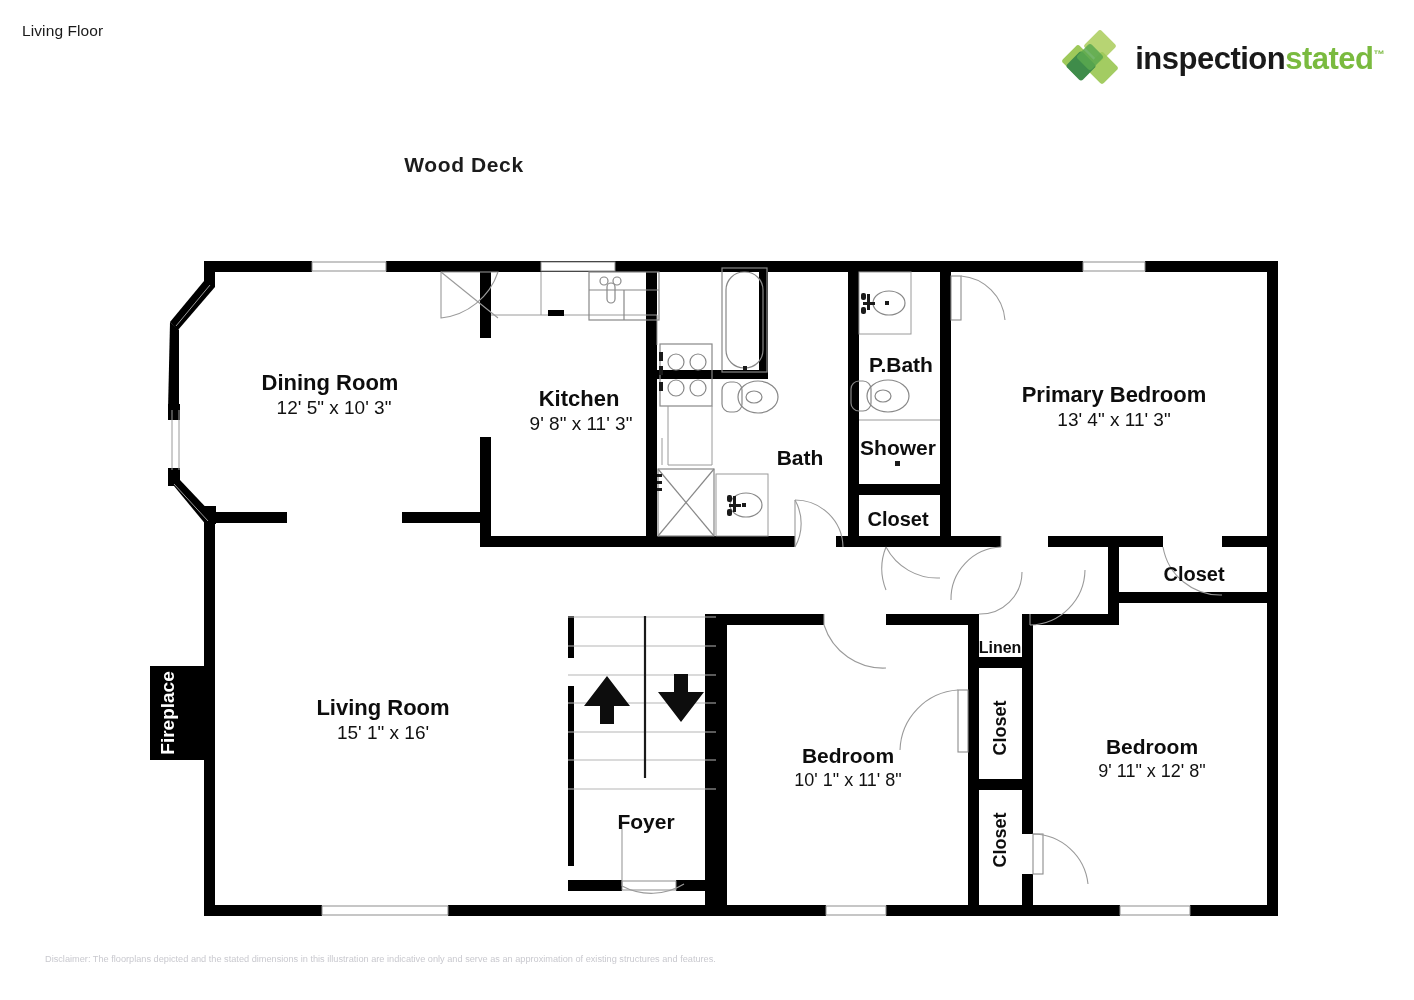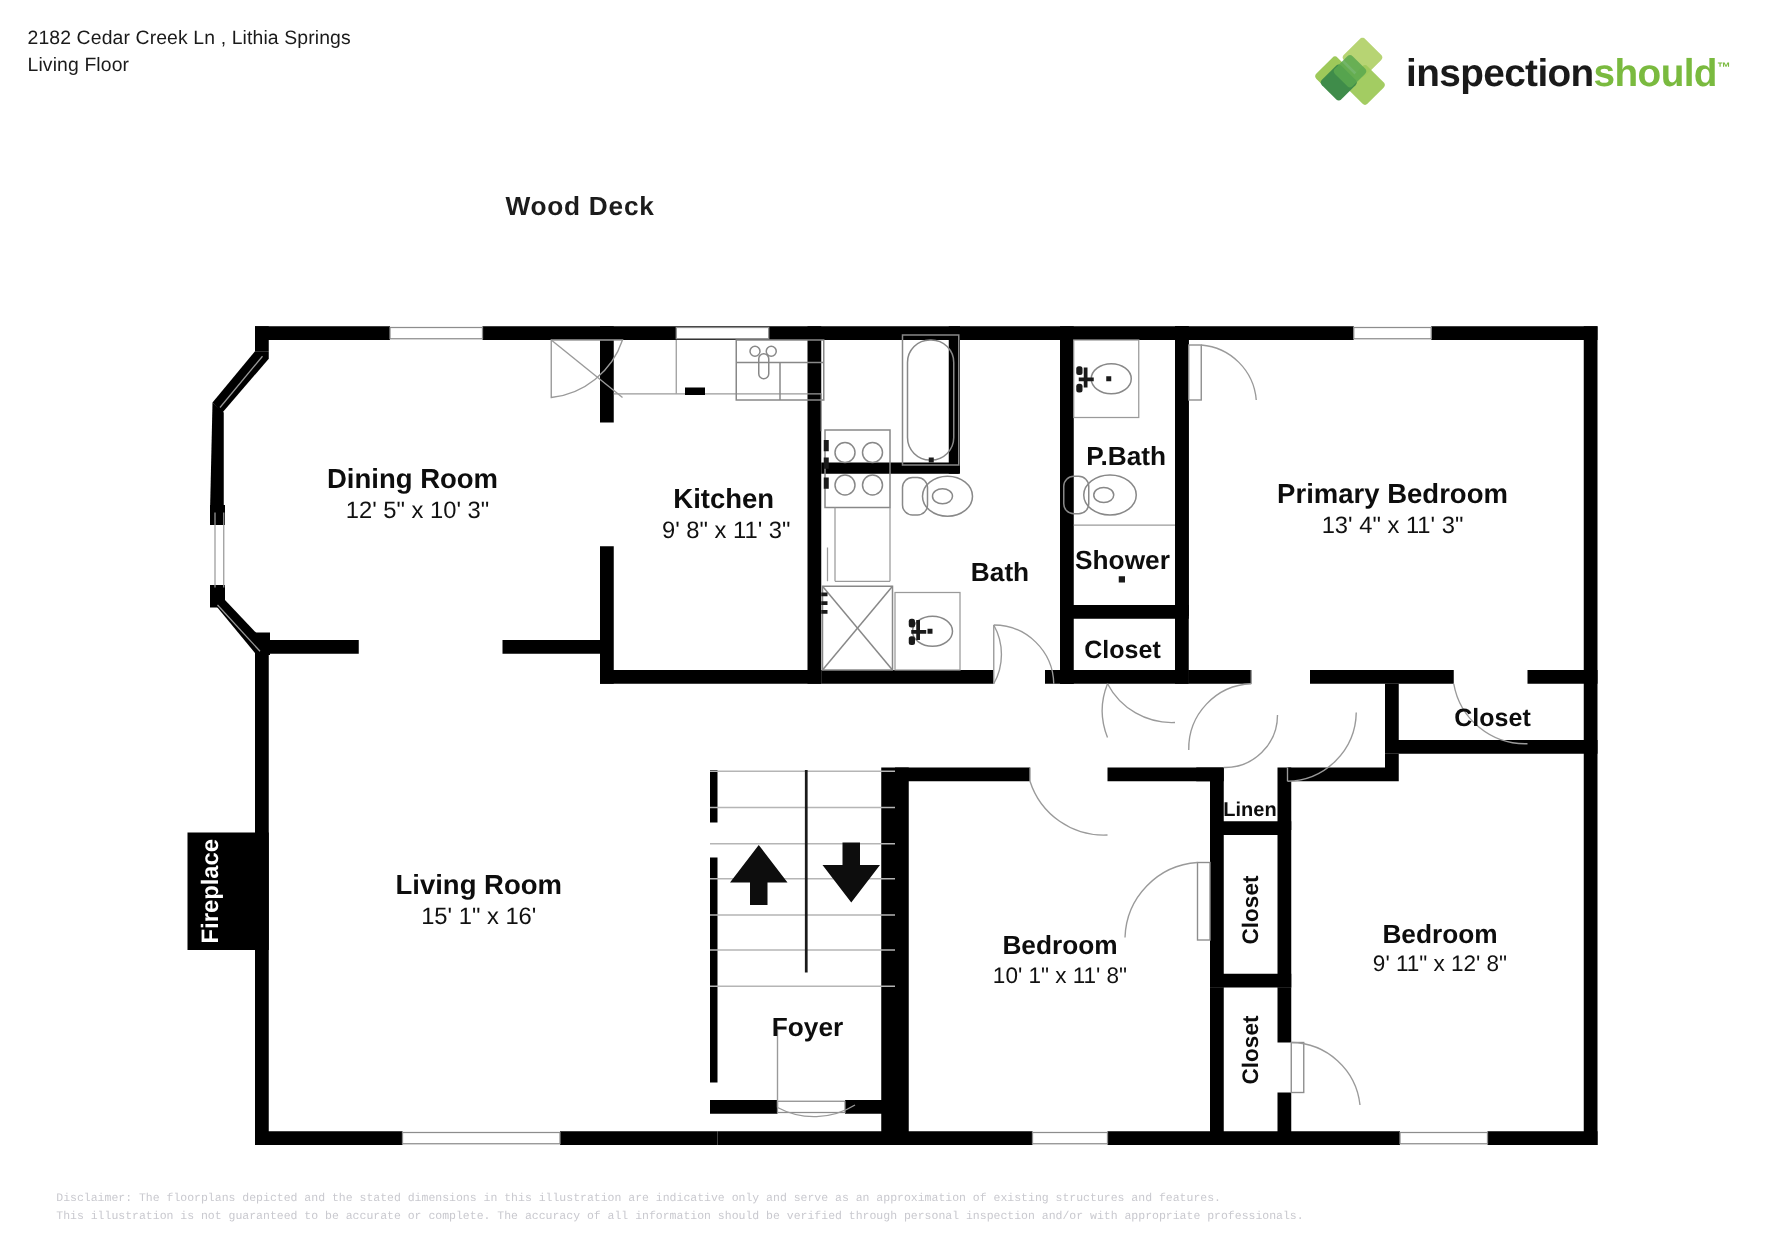--- a/index.html
+++ b/index.html
@@ -106,44 +106,43 @@
 
   .disclaimer {
     position: absolute;
     left: 45px;
     top: 952px;
     line-height: 1.55;
   }
   .disclaimer div {
     font-size: 9.2px;
     color: #c9c9cf;
-    font-family: Liberation Mono, monospace;
+    font-family: Liberation Sans, sans-serif;
     white-space: nowrap;
   }
 </style>
 </head>
 <body>
 
 <div class="header">
-  <div class="addr">2182 Cedar Creek Ln , Lithia Springs</div>
   <div class="floor">Living Floor</div>
 </div>
 
 <div class="brand">
   <svg class="brand-mark" viewBox="0 0 62 58">
     <g transform="translate(31,29)">
       <rect x="-2" y="-25" width="24" height="24" rx="3" transform="rotate(45 10 -13)" fill="#b7d473"></rect>
       <rect x="-24" y="-10" width="24" height="24" rx="3" transform="rotate(45 -12 2)" fill="#9ec95a"></rect>
       <rect x="0" y="-3" width="24" height="24" rx="3" transform="rotate(45 12 9)" fill="#9ec95a" opacity="0.95"></rect>
       <rect x="-20" y="-4" width="22" height="22" rx="3" transform="rotate(45 -9 7)" fill="#3f8c4a"></rect>
       <rect x="-10" y="-12" width="20" height="20" rx="3" transform="rotate(45 0 -2)" fill="#5aa84f" opacity="0.85"></rect>
     </g>
   </svg>
   <div class="brand-text">
-    <span class="word1">inspection</span><span class="word2">should</span><span class="tm">™</span>
+    <span class="word1">inspection</span><span class="word2">stated</span><span class="tm">™</span>
   </div>
 </div>
 
 <div class="plan-wrap">
 <svg class="plan" width="1414" height="1000" viewBox="0 0 1414 1000">
 
   <text class="deck-label" x="464" y="172" font-size="21">Wood Deck</text>
 
   <g>
 
@@ -418,14 +417,13 @@
     <text class="small-label" x="646" y="829" font-size="21">Foyer</text>
 
     <text class="fireplace-label" x="0" y="0" font-size="19" transform="translate(174,713) rotate(-90)">Fireplace</text>
   </g>
 
 </svg>
 </div>
 
 <div class="disclaimer">
   <div>Disclaimer: The floorplans depicted and the stated dimensions in this illustration are indicative only and serve as an approximation of existing structures and features.</div>
-  <div>This illustration is not guaranteed to be accurate or complete. The accuracy of all information should be verified through personal inspection and/or with appropriate professionals.</div>
 </div>
 
 </body></html>

